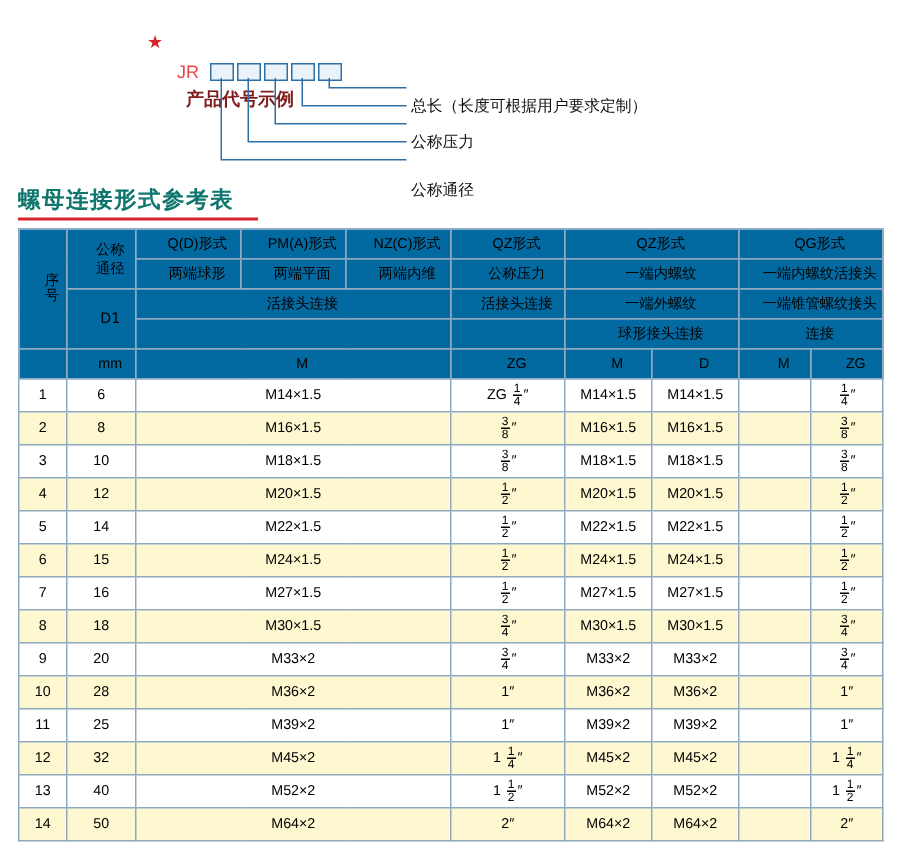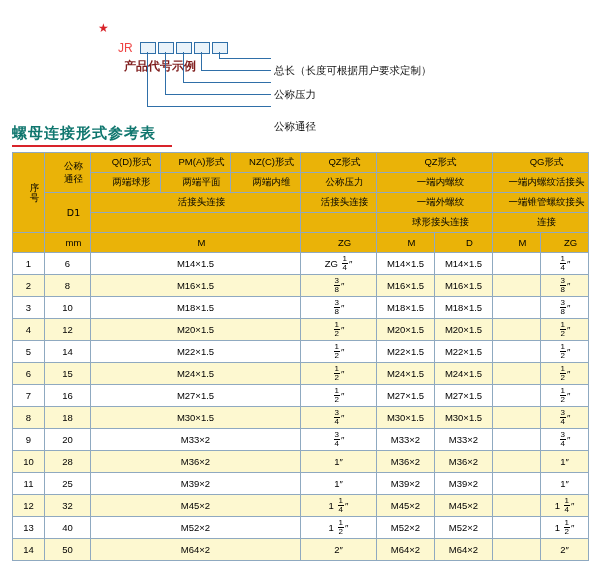--- a/index.html
+++ b/index.html
@@ -55,21 +55,21 @@
   table{border-collapse:collapse;width:576px;table-layout:fixed;}
   td,th{
     border:1px solid #8fa9c0;
     font-size:9.5px;
     text-align:center;
     vertical-align:middle;
     padding:0;
     color:#000;
     font-weight:normal;
   }
-  thead td{background:#eab308;height:19px;padding-left:12px;}
+  thead td{background:#0369a1;height:19px;padding-left:12px;}
   tbody td{height:21px;}
   tbody tr.alt td{background:#fdf8d0;}
   tbody tr.plain td{background:#ffffff;}
   .cjk{font-family:"DejaVu Sans","Liberation Sans",sans-serif;}
   .seq{line-height:1.05;}
   .frac{
     display:inline-block;
     vertical-align:middle;
     text-align:center;
     font-size:8px;

